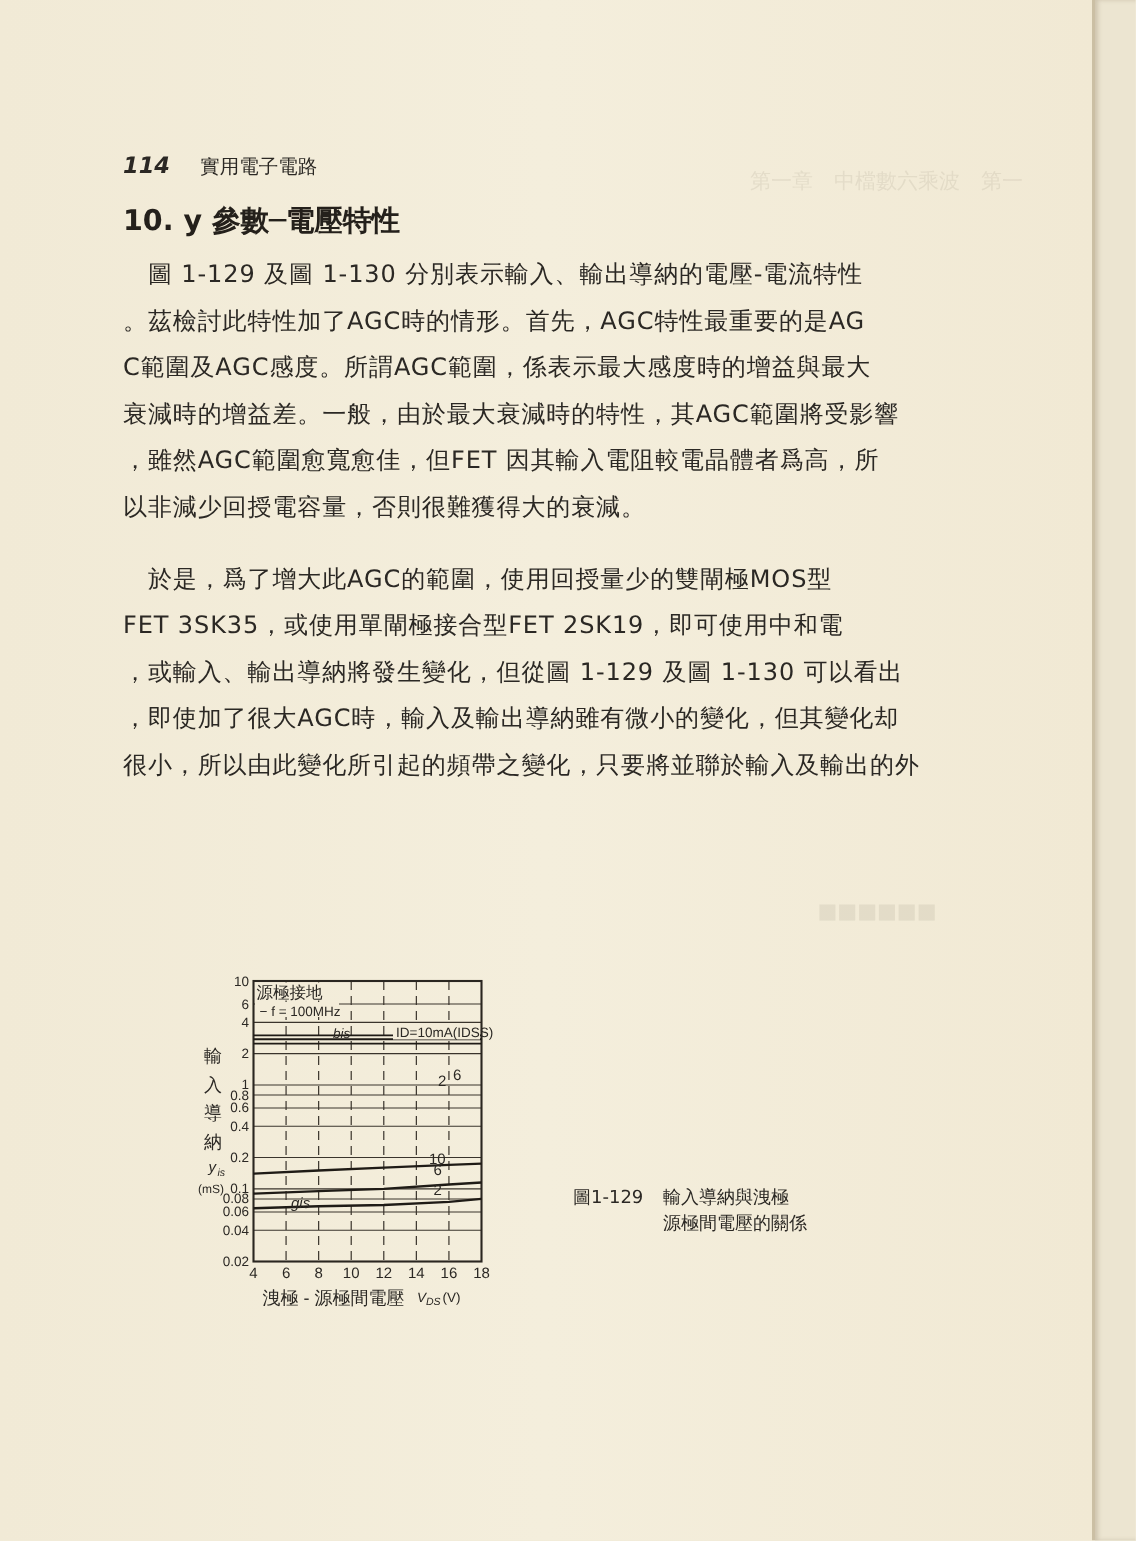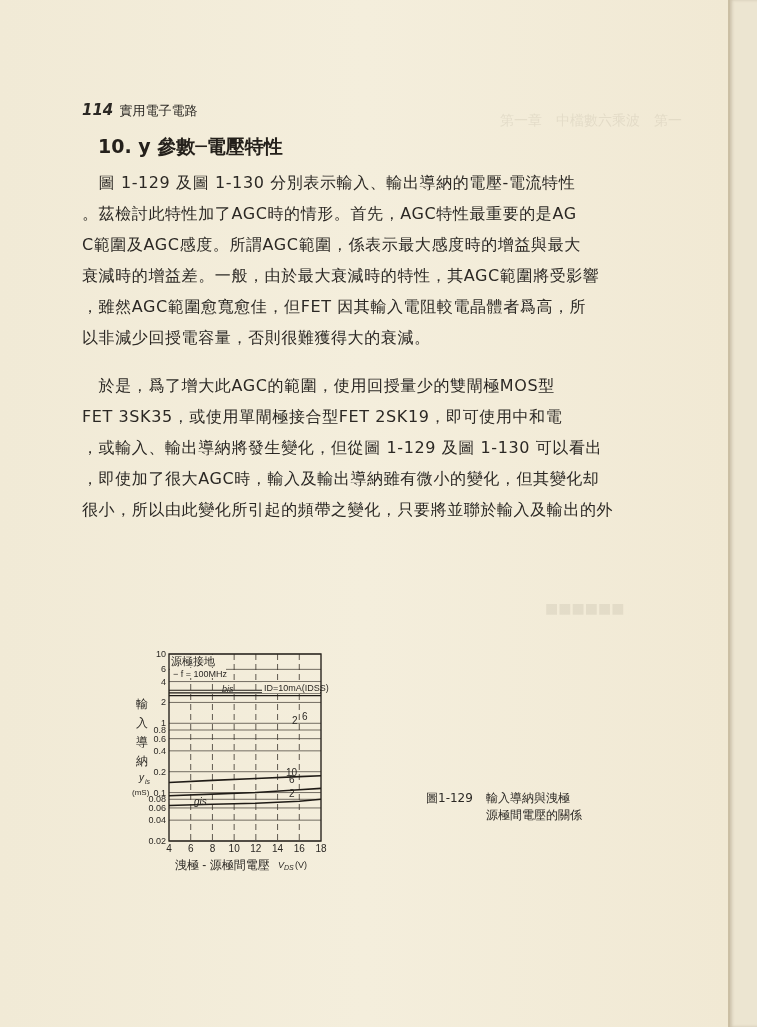--- a/index.html
+++ b/index.html
@@ -17,42 +17,42 @@
     position:absolute; left:728px; top:0; width:29px; height:1027px;
     background:#ece5d1;
     border-left:2px solid #cbbfa4;
     box-shadow: inset 2px 0 3px rgba(120,100,70,0.25);
   }
   .running-head {
     position:absolute; left:82px; top:101px;
     font-family:"DejaVu Sans", sans-serif; font-size:13px; color:#2b2824;
     white-space:nowrap;
   }
-  .running-head .pnum { font-weight:bold; font-style:italic; font-size:15px; margin-right:2px; }
+  .running-head .pnum { font-weight:bold; font-style:italic; font-size:15px; margin-right:16px; }
   .section-title {
-    position:absolute; left:98px; top:134px;
+    position:absolute; left:82px; top:134px;
     font-family:"DejaVu Sans", sans-serif; font-size:19px; font-weight:bold; color:#24201b;
     white-space:nowrap;
   }
   .para {
     position:absolute; left:82px; width:560px;
     font-family:"DejaVu Sans", sans-serif; font-size:16px; line-height:31px;
     color:#2b2824; letter-spacing:0.6px;
   }
   .para p { margin:0; white-space:nowrap; }
   .para1 { top:167px; }
   .para2 { top:370px; }
 
   .chart-wrap { position:absolute; left:130px; top:605px; width:210px; height:230px;margin-top:40px; }
   .chart-svg { position:absolute; left:0; top:0; }
   .chart-svg text { font-family:"Liberation Sans", sans-serif; fill:#2b2824; }
 
   .caption {
     position:absolute; left:382px; top:790px;
-    font-family:"DejaVu Sans", sans-serif; font-size:12px; color:#2b2824; line-height:17px;margin-left:44px;
+    font-family:"DejaVu Sans", sans-serif; font-size:12px; color:#2b2824; line-height:17px;
   }
   .caption .fig-id { display:inline-block; width:60px; }
   .caption .line2 { padding-left:35px; }
 
   .ghost {
     position:absolute; color:rgba(100,90,70,0.10);
     font-family:"DejaVu Sans", sans-serif; font-size:14px; white-space:nowrap;
   }
 </style>
 </head>

